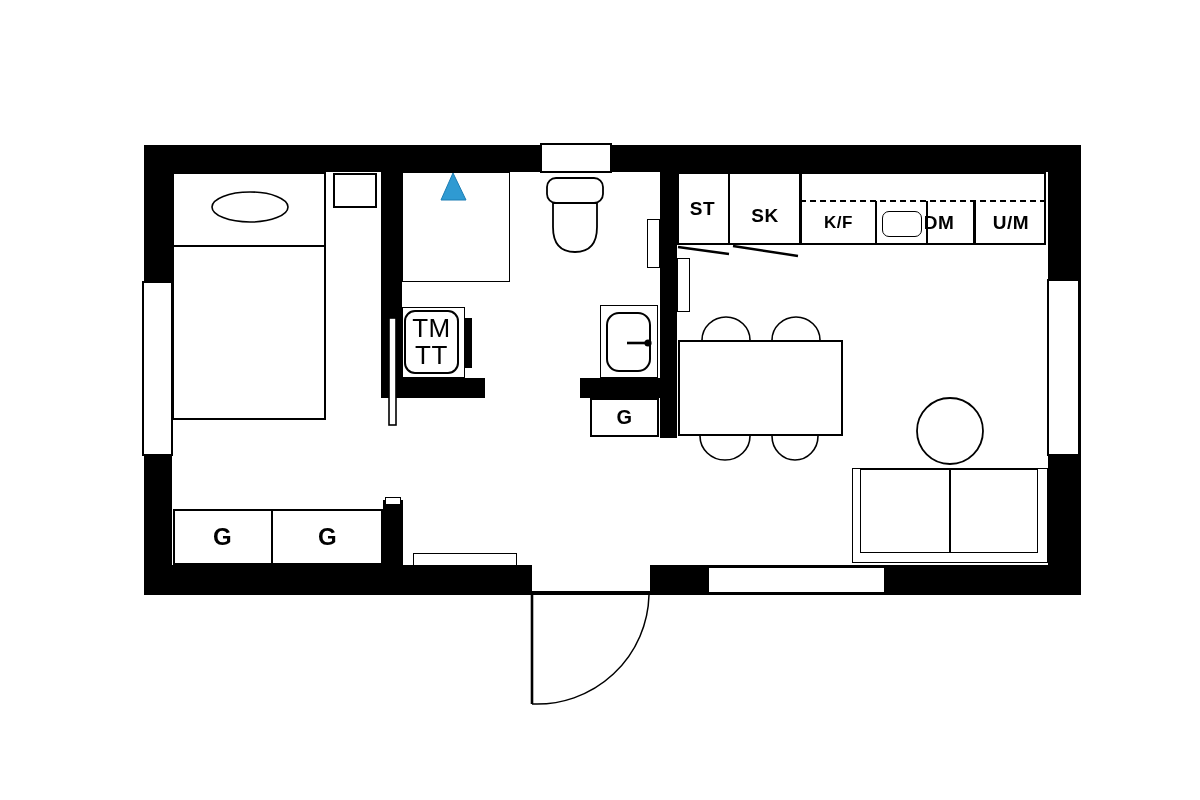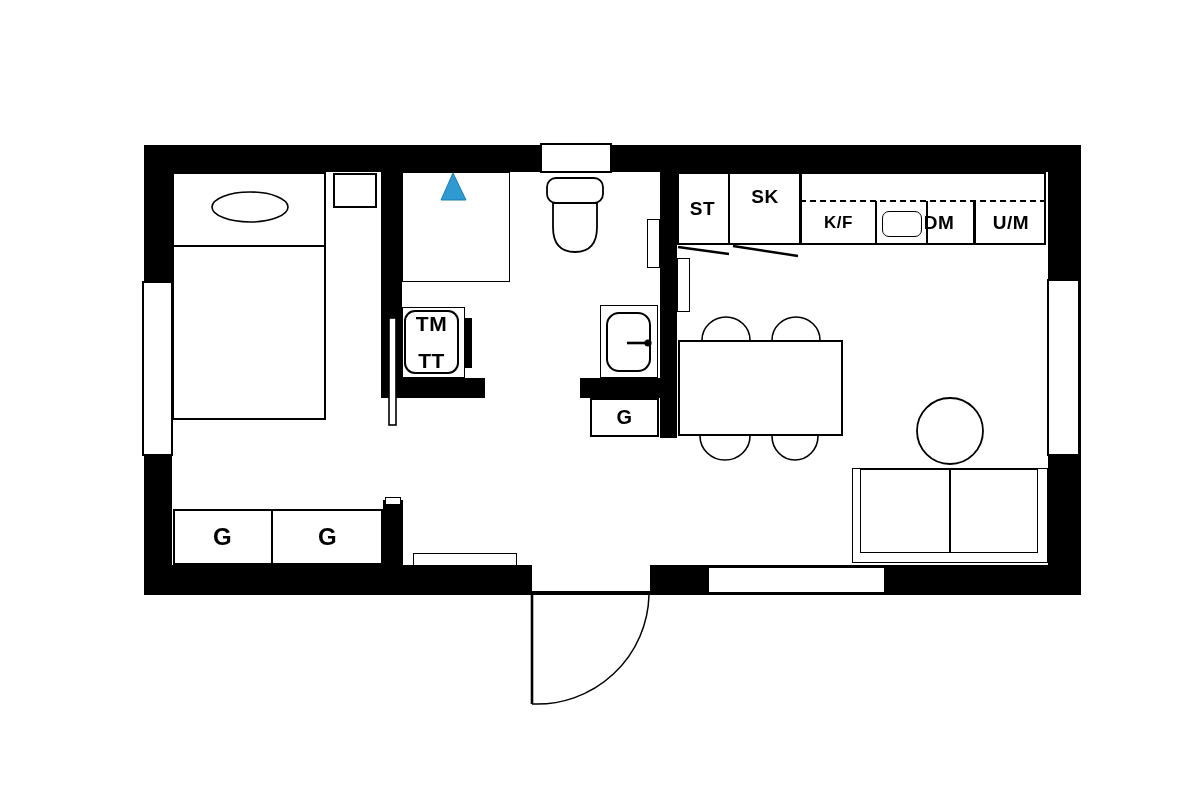--- a/index.html
+++ b/index.html
@@ -45,21 +45,21 @@
 
   <div class="box wbox" style="left:173px;top:509px;width:210px;height:56px;"></div>
   <div class="sep" style="left:271px;top:509px;width:2px;height:56px;"></div>
   <div class="lbl" style="left:173px;top:509px;width:99px;height:56px;font-size:24px;">G</div>
   <div class="lbl" style="left:272px;top:509px;width:111px;height:56px;font-size:24px;">G</div>
 
   <div class="box" style="left:402px;top:172px;width:108px;height:110px;border-width:1.5px;"></div>
 
   <div class="box wbox" style="left:402px;top:307px;width:63px;height:71px;border-width:1.5px;"></div>
   <div class="box" style="left:404px;top:310px;width:55px;height:64px;border-radius:11px;"></div>
-  <div class="lbl lbl-col" style="left:404px;top:310px;width:55px;height:64px;font-size:21px;font-weight:700;justify-content:space-between;">
+  <div class="lbl lbl-col" style="left:404px;top:310px;width:55px;height:64px;font-size:26px;font-weight:400;">
     <span>TM</span>
     <span>TT</span>
   </div>
 
   <div class="box wbox" style="left:600px;top:305px;width:58px;height:73px;border-width:1.5px;"></div>
   <div class="box" style="left:606px;top:312px;width:45px;height:60px;border-radius:13px;"></div>
 
   <div class="box wbox" style="left:590px;top:398px;width:69px;height:39px;"></div>
   <div class="lbl" style="left:590px;top:398px;width:69px;height:39px;font-size:20px;">G</div>
 
@@ -71,21 +71,21 @@
   <div class="box wbox" style="left:677px;top:172px;width:369px;height:73px;"></div>
   <div class="sep" style="left:728px;top:172px;width:2px;height:73px;"></div>
   <div class="sep" style="left:799px;top:172px;width:3px;height:73px;"></div>
   <div class="dash" style="left:800px;top:200px;width:246px;"></div>
   <div class="sep" style="left:875px;top:201px;width:2px;height:44px;"></div>
   <div class="sep" style="left:926px;top:201px;width:2px;height:44px;"></div>
   <div class="sep" style="left:973px;top:201px;width:3px;height:44px;"></div>
   <div class="box" style="left:882px;top:211px;width:40px;height:26px;border-radius:7px;border-width:1.5px;"></div>
 
   <div class="lbl" style="left:677px;top:172px;width:51px;height:73px;font-size:19px;">ST</div>
-  <div class="lbl" style="left:730px;top:160px;width:70px;height:73px;font-size:19px;">SK</div>
+  <div class="lbl" style="left:730px;top:179px;width:70px;height:73px;font-size:19px;">SK</div>
   <div class="lbl" style="left:802px;top:201px;width:73px;height:44px;font-size:17px;">K/F</div>
   <div class="lbl" style="left:928px;top:201px;width:22px;height:44px;font-size:19px;">DM</div>
   <div class="lbl" style="left:976px;top:201px;width:70px;height:44px;font-size:19px;">U/M</div>
 
   <div class="box" style="left:678px;top:340px;width:165px;height:96px;background:#fff;"></div>
 
   <div class="box" style="left:852px;top:468px;width:196px;height:95px;border-width:1.5px;"></div>
   <div class="box" style="left:860px;top:469px;width:178px;height:84px;border-width:1.5px;"></div>
   <div class="sep" style="left:949px;top:469px;width:2px;height:84px;"></div>
 

